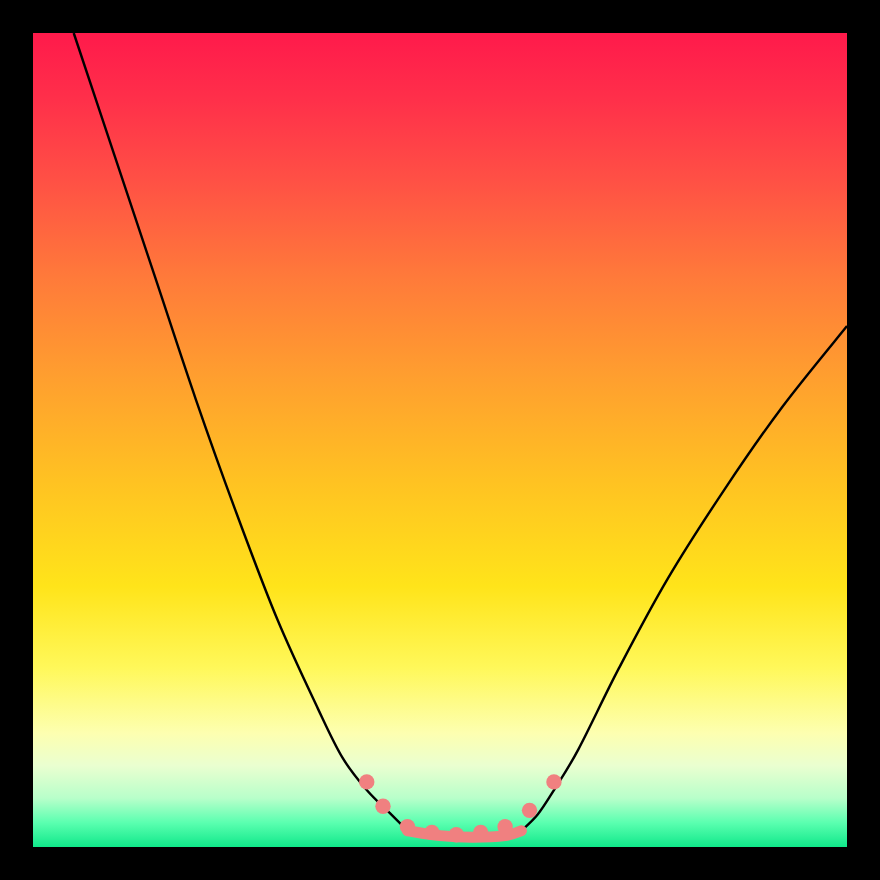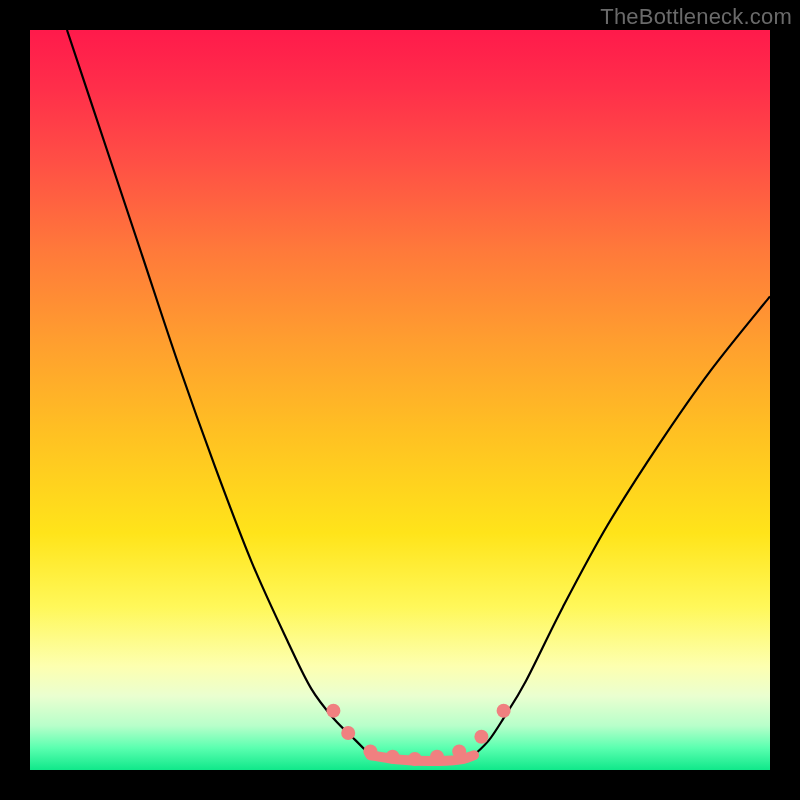--- a/index.html
+++ b/index.html
@@ -69,21 +69,20 @@
     stroke: #f08080;
     stroke-width: 10;
     stroke-linecap: round;
   }
 </style>
 </head>
 <body>
 
 <div class="frame">
 
-  <div class="watermark">TheBottleneck.com</div>
 
   <div class="plot">
     <svg class="curves" viewBox="0 0 740 740" preserveAspectRatio="none">
       <path id="left-path" class="curve" d="M 37 0 C 43.166666666666664 18.5, 61.666666666666664 74, 74 111 C 86.33333333333333 148, 98.66666666666667 185, 111 222 C 123.33333333333333 259, 135.66666666666666 297.2333333333333, 148 332.99999999999994 C 160.33333333333334 368.7666666666666, 172.66666666666666 403.3, 185 436.6 C 197.33333333333334 469.90000000000003, 209.66666666666666 503.19999999999993, 222 532.8 C 234.33333333333334 562.4, 249.13333333333333 593.2333333333333, 259 614.2 C 268.8666666666667 635.1666666666667, 273.8 646.2666666666667, 281.2 658.6 C 288.59999999999997 670.9333333333334, 296 679.5666666666667, 303.4 688.2 C 310.79999999999995 696.8333333333334, 319.43333333333334 704.2333333333333, 325.6 710.4 C 331.7666666666667 716.5666666666666, 337.9333333333334 722.7333333333333, 340.40000000000003 725.2"></path>
       <path id="right-path" class="curve" d="M 444 725.2 C 446.4666666666667 722.7333333333333, 453.8666666666667 716.5666666666666, 458.8 710.4 C 463.73333333333335 704.2333333333333, 467.43333333333334 698.0666666666667, 473.6 688.2 C 479.7666666666667 678.3333333333334, 485.93333333333334 669.7, 495.8 651.2 C 505.6666666666667 632.7, 519.2333333333332 603.1, 532.8 577.2 C 546.3666666666667 551.3000000000001, 561.1666666666667 522.9333333333333, 577.2 495.79999999999995 C 593.2333333333333 468.66666666666663, 611.7333333333333 440.29999999999995, 629 414.4 C 646.2666666666667 388.5, 662.3000000000001 365.06666666666666, 680.8000000000001 340.4 C 699.3000000000001 315.7333333333333, 730.1333333333333 278.7333333333333, 740 266.4"></path>
       <path id="trough-path" class="trough" d="M 340.40000000000003 725.2 C 345.33333333333337 725.94, 360.1333333333333 728.6533333333333, 370 729.64 C 379.8666666666667 730.6266666666667, 389.73333333333335 731.12, 399.6 731.12 C 409.4666666666667 731.12, 421.8 730.6266666666667, 429.2 729.64 C 436.59999999999997 728.6533333333333, 441.5333333333333 725.94, 444 725.2"></path>
       <g id="markers">
           <circle cx="303.4" cy="680.8" r="7" class="marker"></circle>
           <circle cx="318.2" cy="703" r="7" class="marker"></circle>
           <circle cx="340.40000000000003" cy="721.5" r="7" class="marker"></circle>

